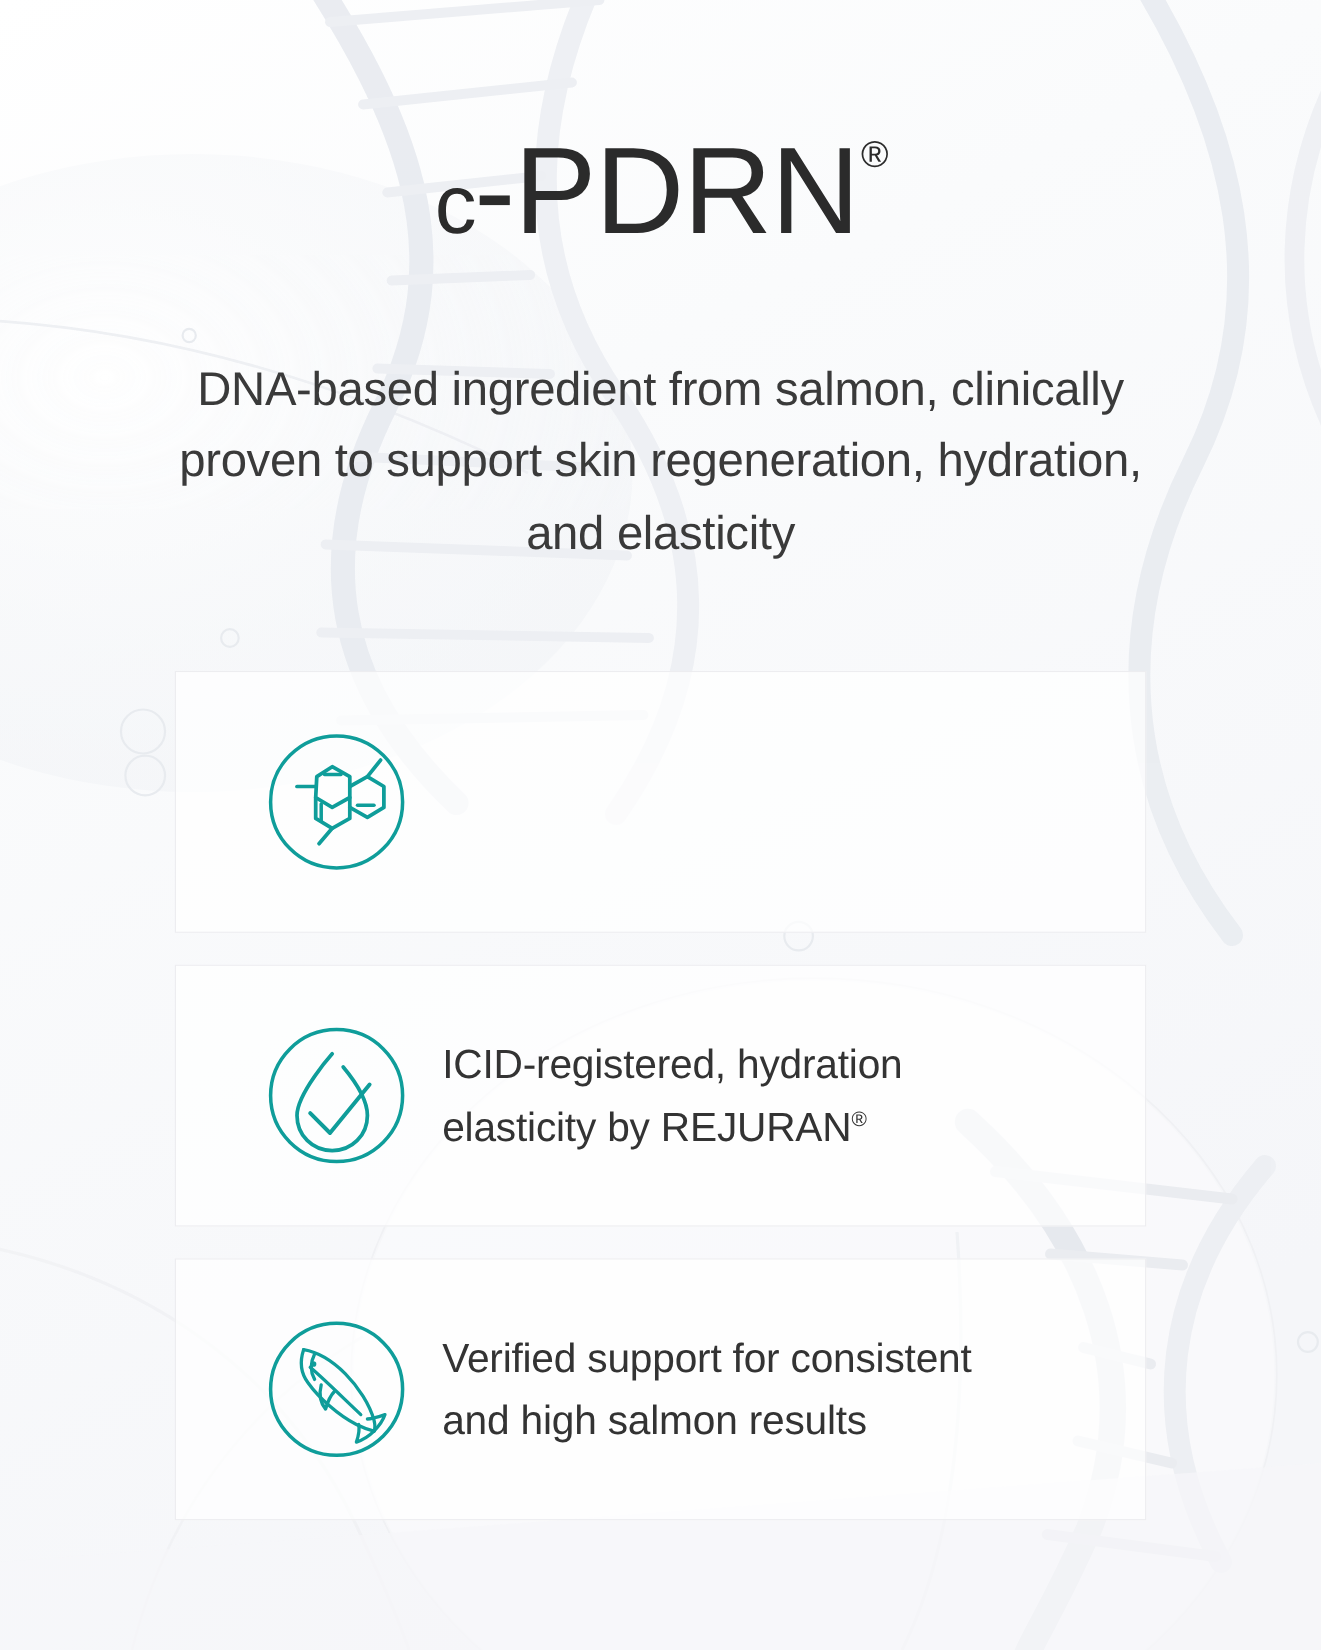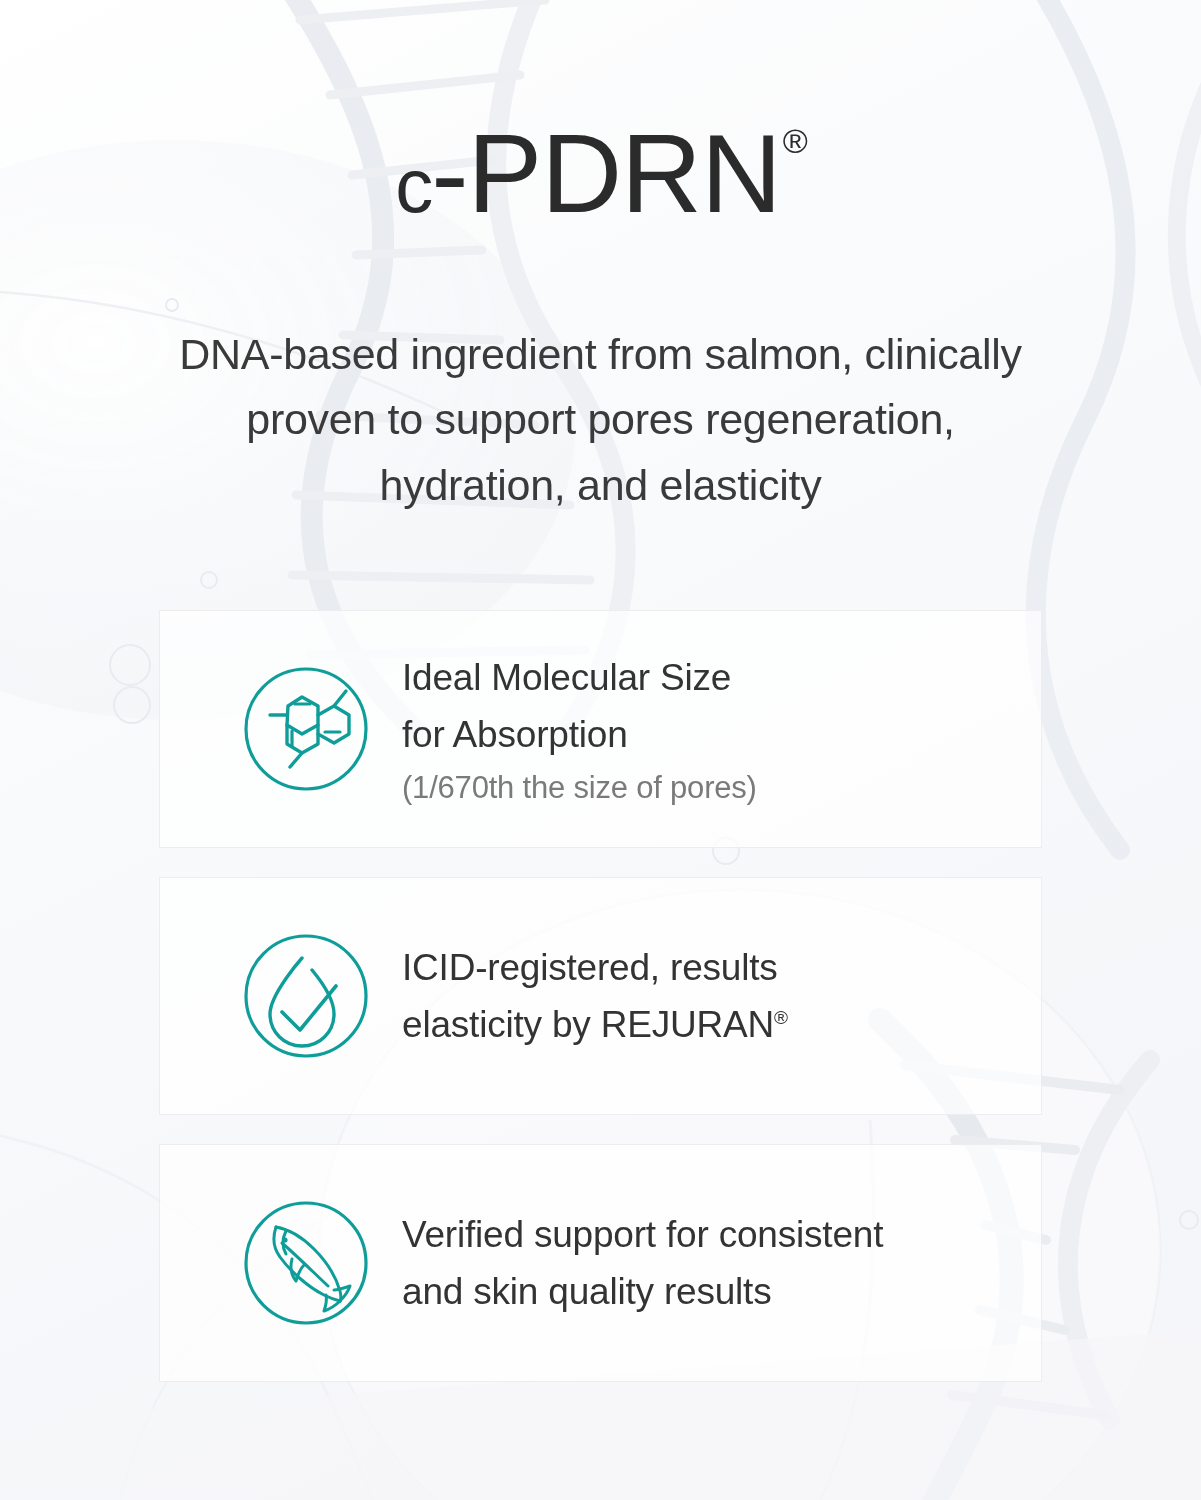--- a/index.html
+++ b/index.html
@@ -231,21 +231,21 @@
   </div>
 
   <div class="content">
 
     <div class="title-wrap">
       <div class="title">
         <span class="lead-c">c</span><span>-PDRN</span><span class="reg">®</span>
       </div>
     </div>
 
-    <div class="subtitle">DNA-based ingredient from salmon, clinically proven to support pores regeneration, hydration, and elasticity</div>
+    <div class="subtitle">DNA-based ingredient from salmon, clinically proven to support skin regeneration, hydration, and elasticity</div>
 
     <div class="cards">
 
       <div class="card">
         <div class="card-icon">
           <svg width="152" height="152" viewBox="0 0 152 152" fill="none" stroke="#0f9d9a" stroke-width="3.4" stroke-linecap="round" stroke-linejoin="round">
             <circle cx="76" cy="76" r="60" stroke-width="3.2"></circle>
 
             <path d="M 58 53 L 72 44 L 88 53 L 88 72 L 72 81 L 57 72 Z"></path>
 
@@ -255,39 +255,34 @@
 
             <path d="M 57 62 L 40 62"></path>
             <path d="M 104 53 L 116 38"></path>
             <path d="M 72 100 L 60 114"></path>
 
             <path d="M 65 51 L 80 51" stroke-width="3.2"></path>
             <path d="M 95 79 L 110 79" stroke-width="3.2"></path>
             <path d="M 62 93 L 62 78" stroke-width="3.2"></path>
           </svg>
         </div>
-        <div class="card-text">
-          <div class="card-title">Ideal Molecular Size</div>
-          <div class="card-title">for Absorption</div>
-          <div class="card-sub">(1/670th the size of pores)</div>
-        </div>
       </div>
 
       <div class="card">
         <div class="card-icon">
           <svg width="152" height="152" viewBox="0 0 152 152" fill="none" stroke="#0f9d9a" stroke-width="3.4" stroke-linecap="round" stroke-linejoin="round">
             <circle cx="76" cy="76" r="60" stroke-width="3.2"></circle>
 
             <path d="M 72 38 C 72 38, 40 74, 40 94 C 40 112, 54 126, 72 126 C 90 126, 104 112, 104 94 C 104 80, 92 62, 82 50"></path>
 
             <path d="M 52 92 L 70 110 L 106 66" stroke-width="3.6"></path>
           </svg>
         </div>
         <div class="card-text">
-          <div class="card-title">ICID-registered, results</div>
+          <div class="card-title">ICID-registered, hydration</div>
           <div class="card-title"><span>elasticity by REJURAN</span><span class="reg-sm">®</span></div>
         </div>
       </div>
 
       <div class="card">
         <div class="card-icon">
           <svg width="152" height="152" viewBox="0 0 152 152" fill="none" stroke="#0f9d9a" stroke-width="3" stroke-linecap="round" stroke-linejoin="round">
             <circle cx="76" cy="76" r="60" stroke-width="3.2"></circle>
 
             <path d="M 46 40 C 42 52, 44 62, 50 70 C 60 84, 78 100, 94 108 C 100 111, 106 113, 110 114"></path>
@@ -300,19 +295,19 @@
 
             <circle cx="55" cy="53" r="2.6" fill="#0f9d9a" stroke="none"></circle>
 
             <path d="M 62 72 C 60 80, 61 88, 66 94 C 68 87, 70 82, 74 78"></path>
 
             <path d="M 52 56 C 66 68, 82 84, 98 99"></path>
           </svg>
         </div>
         <div class="card-text">
           <div class="card-title">Verified support for consistent</div>
-          <div class="card-title">and skin quality results</div>
+          <div class="card-title">and high salmon results</div>
         </div>
       </div>
 
     </div>
   </div>
 </div>
 
 </body></html>

